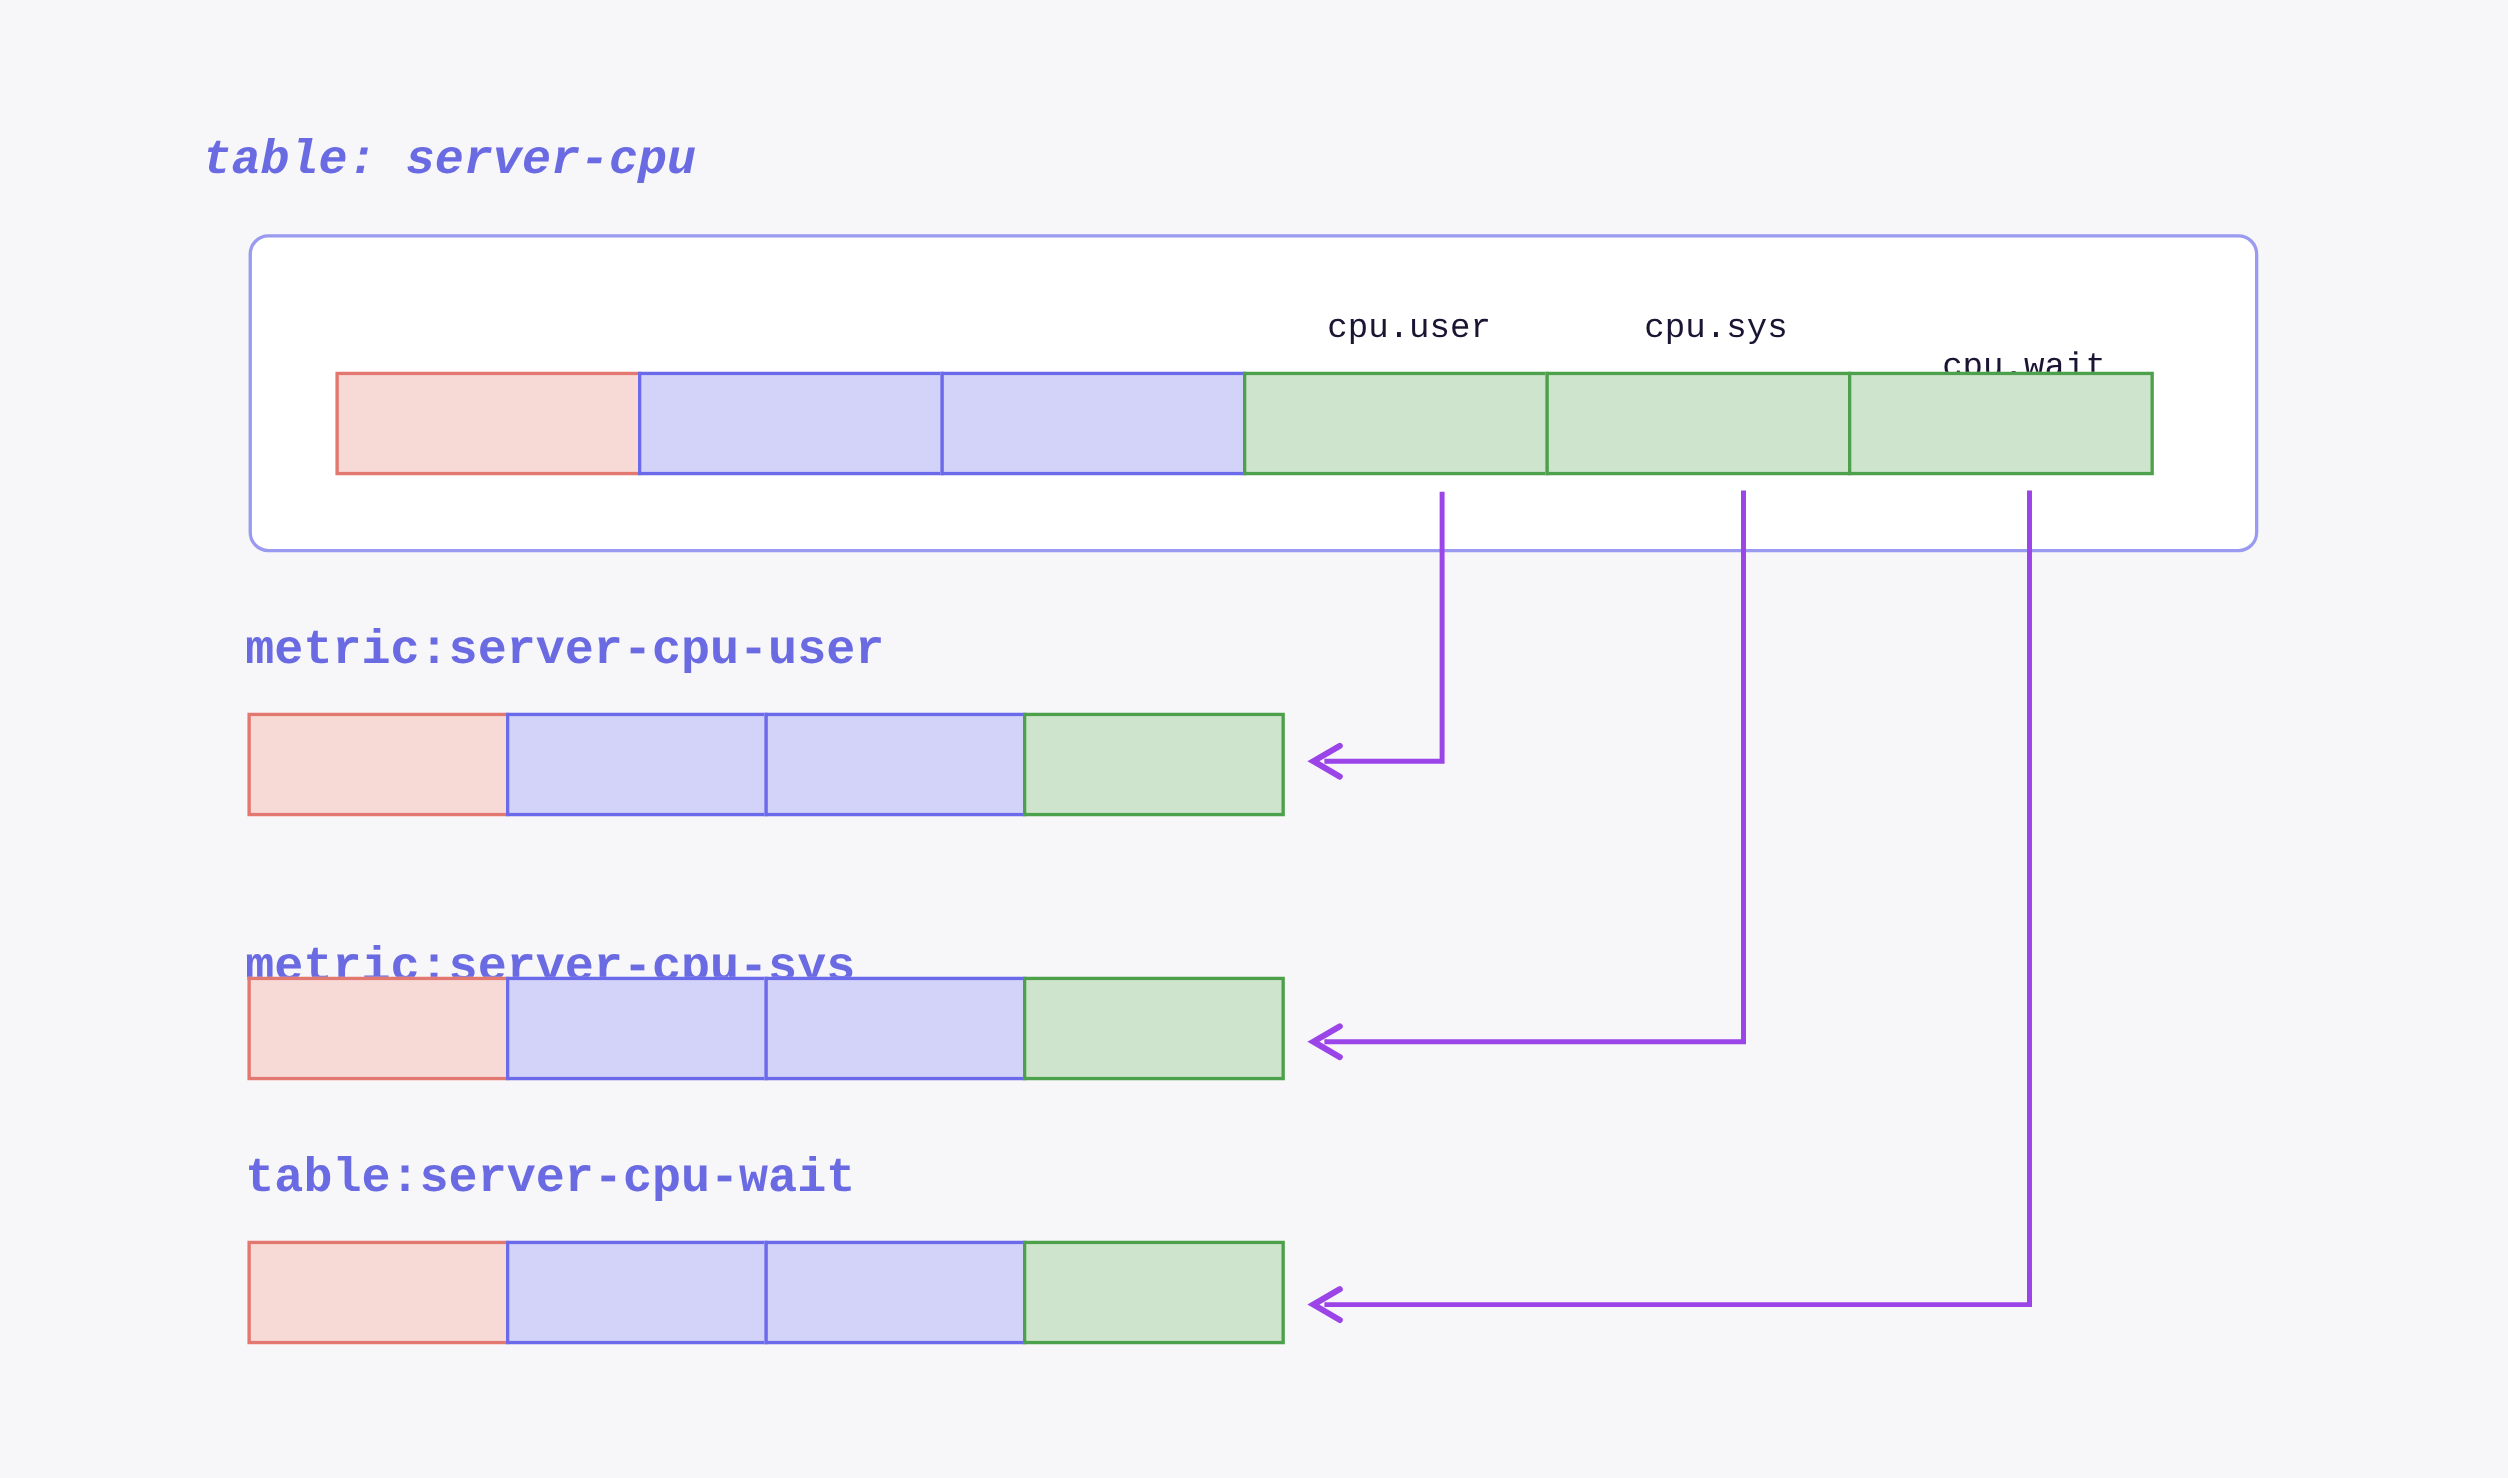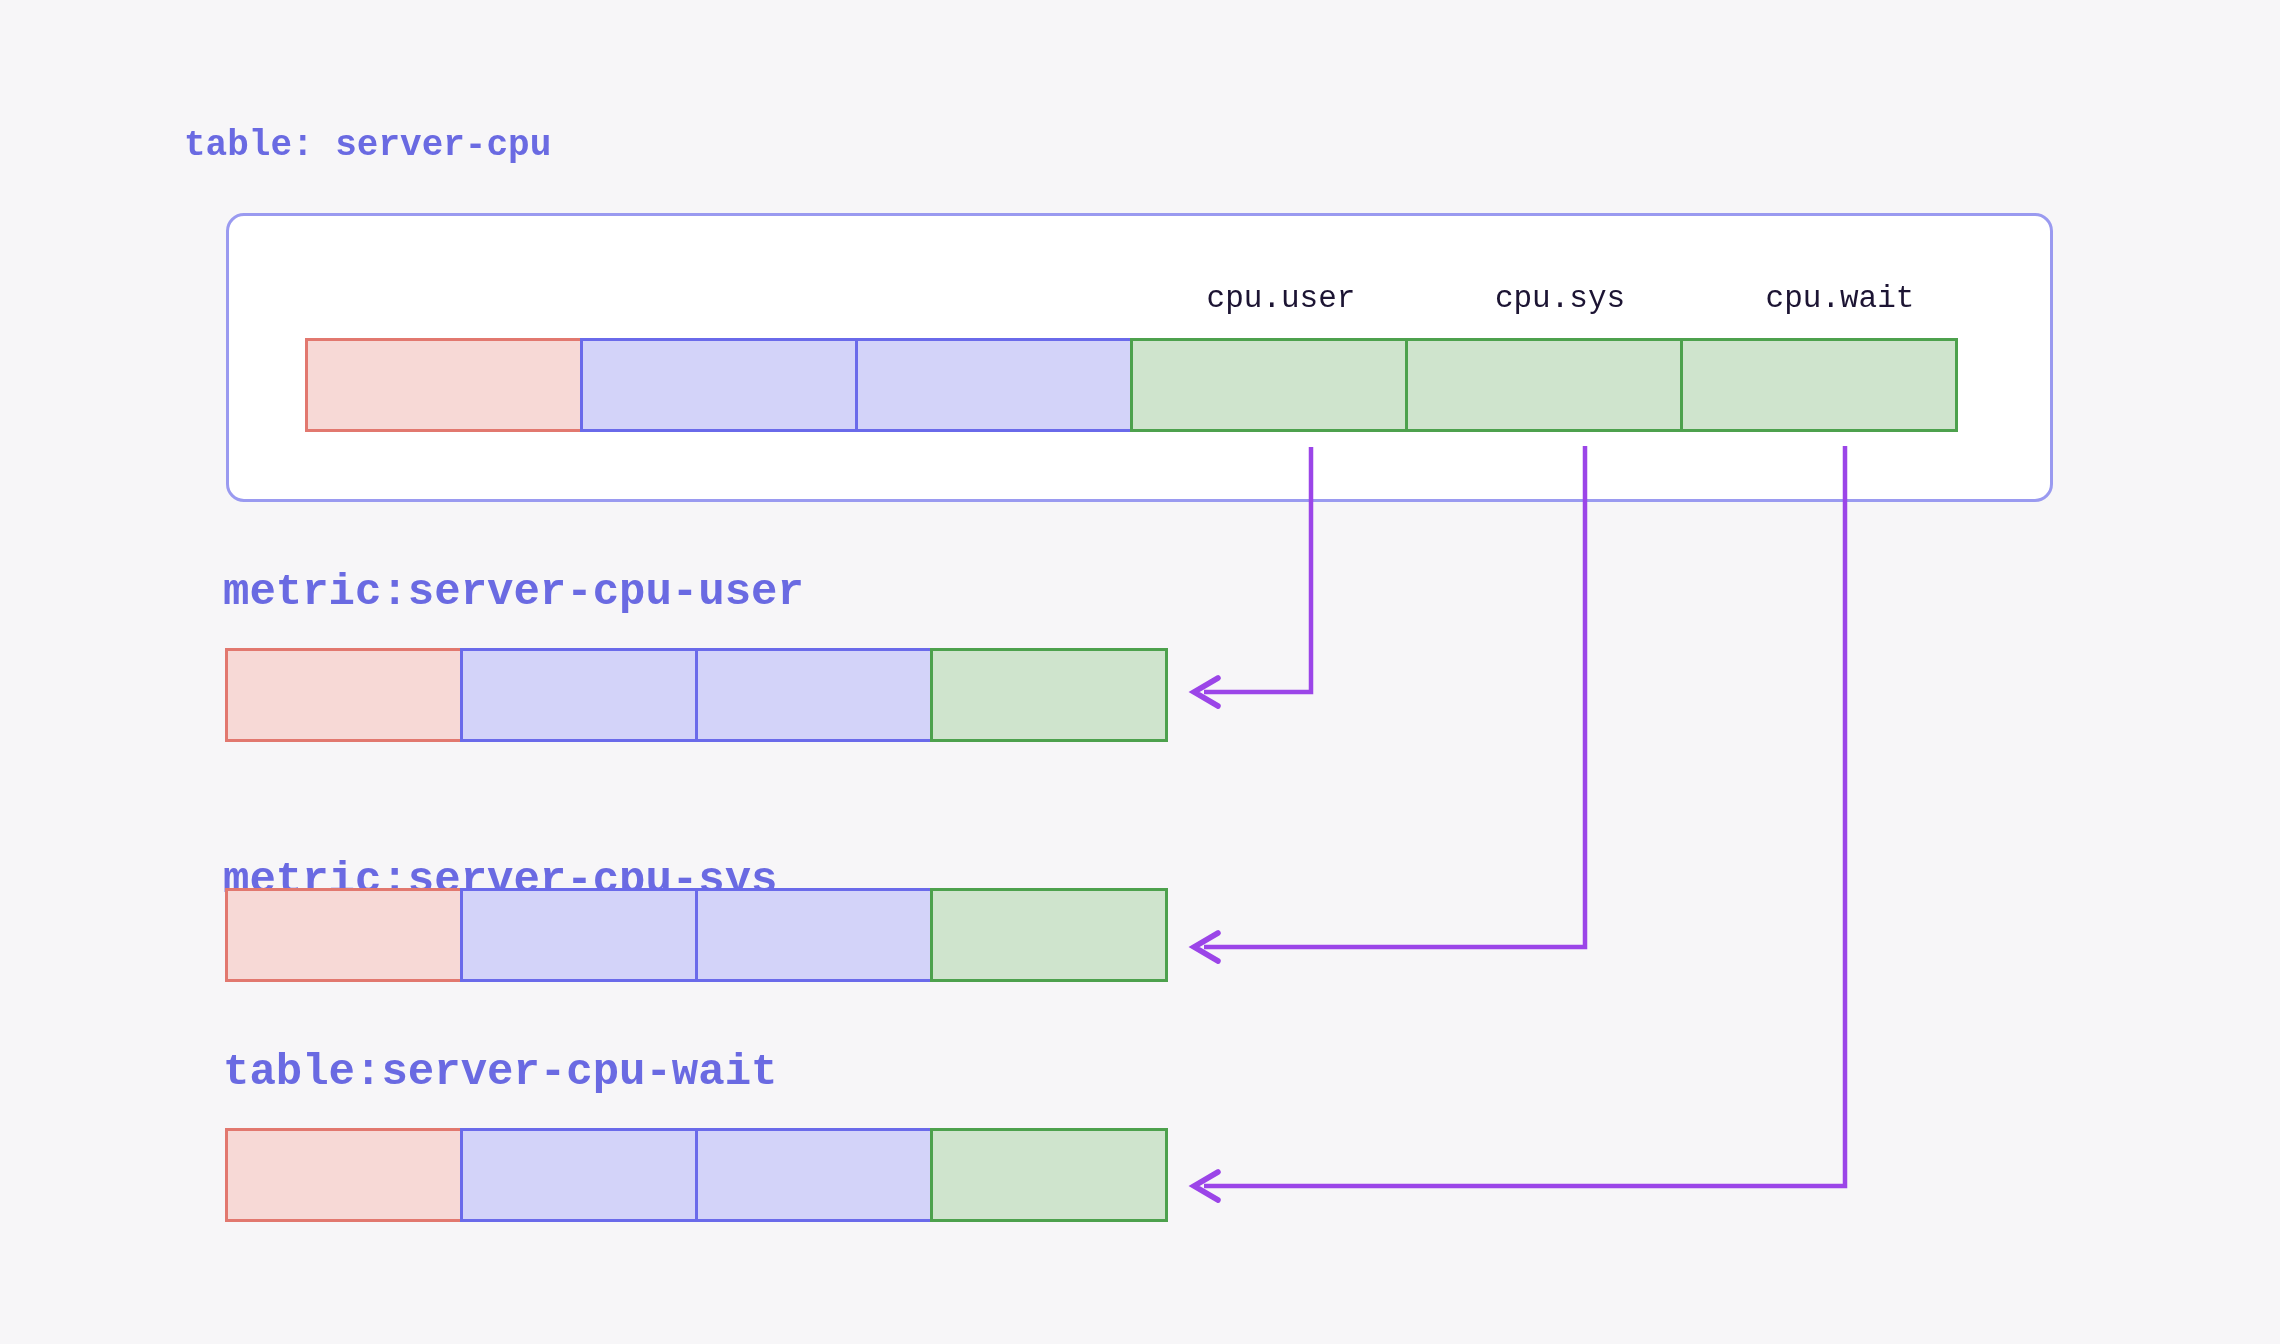--- a/index.html
+++ b/index.html
@@ -10,25 +10,26 @@
     background: var(--background, #f7f6f8);
     font-family: "Liberation Mono", "DejaVu Sans Mono", monospace;
     overflow: hidden;
   }
 
   
   .diagram-title {
     position: absolute;
     left: 184px;
     top: 124px;
-    font-size: 36px;
+    font-size: 44px;
     line-height: 44px;
     font-weight: bold;
     color: var(--title_text, #6a6ae2);
     white-space: pre;
+    font-style: italic;
   }
   .metric-title {
     position: absolute;
     left: 223px;
     font-size: 44px;
     line-height: 44px;
     font-weight: bold;
     color: var(--title_text, #6a6ae2);
     white-space: pre;
   }
@@ -58,21 +59,21 @@
     text-align: center;
     font-size: 31px;
     line-height: 34px;
     color: var(--header_text, #1c1433);
     white-space: pre;
   }
   .col-header.h0 { left: 447px; }
   .col-header.h1 { left: 868px; }
   .col-header.h2 { left: 1281px; }
   .col-header.h3 { left: 1560px; }
-  .col-header.h4 { left: 1840px; }
+  .col-header.h4 { left: 1840px; margin-top: 36px; }
 
   
   .cell-strip { position: absolute; display: flex; }
   .cell-strip .cell {
     box-sizing: border-box;
     height: 94px;
     border: 3px solid;
     margin-left: -3px;
     position: relative;
   }

